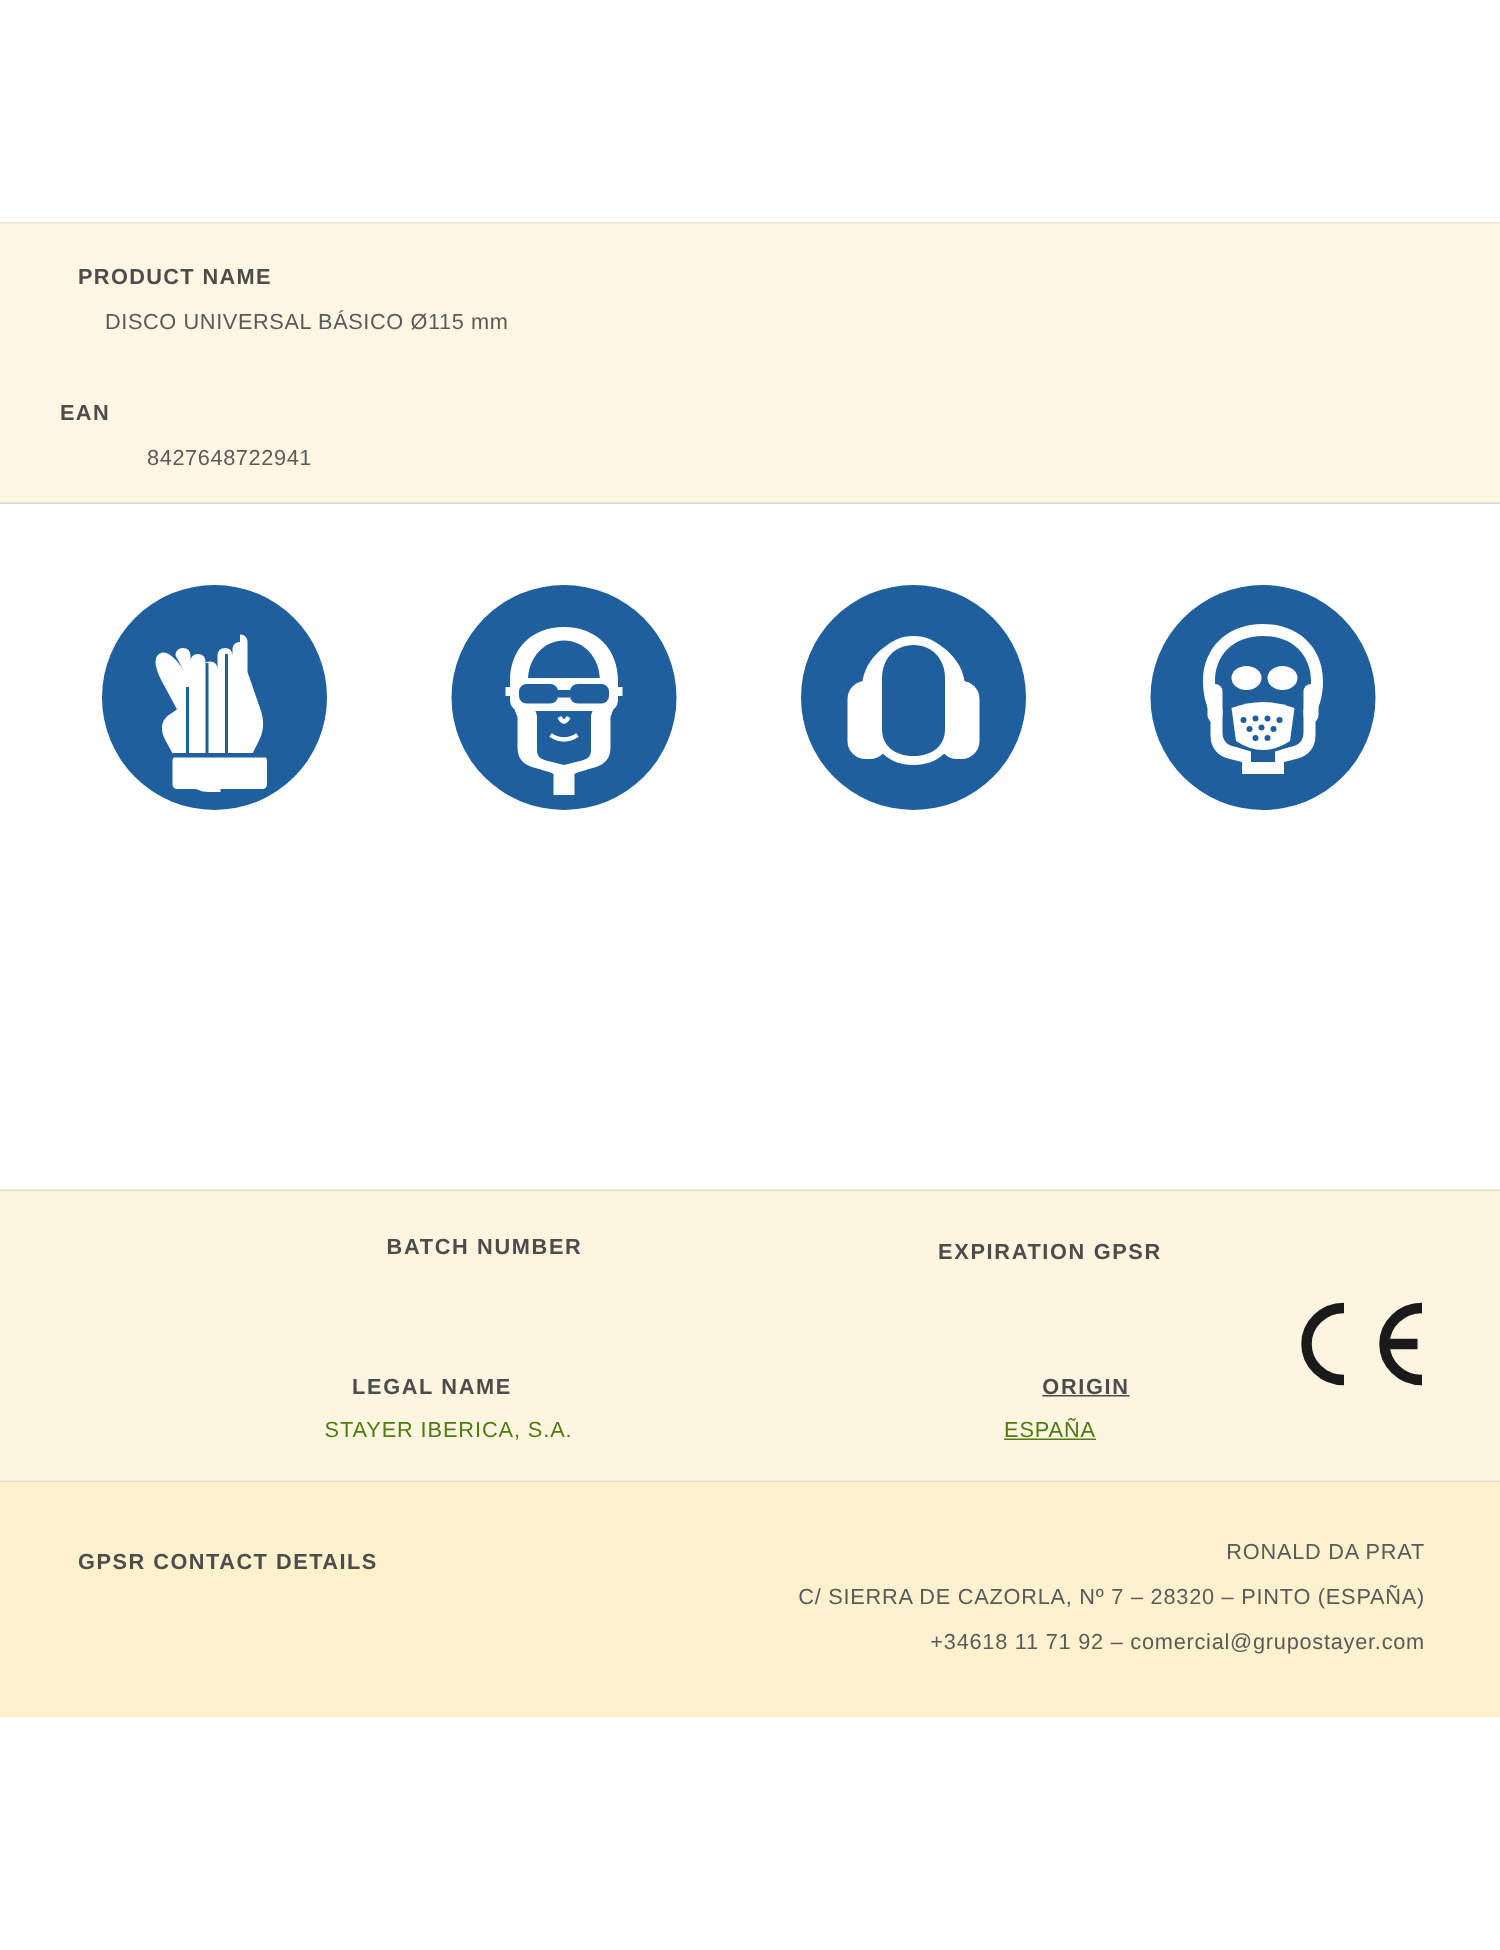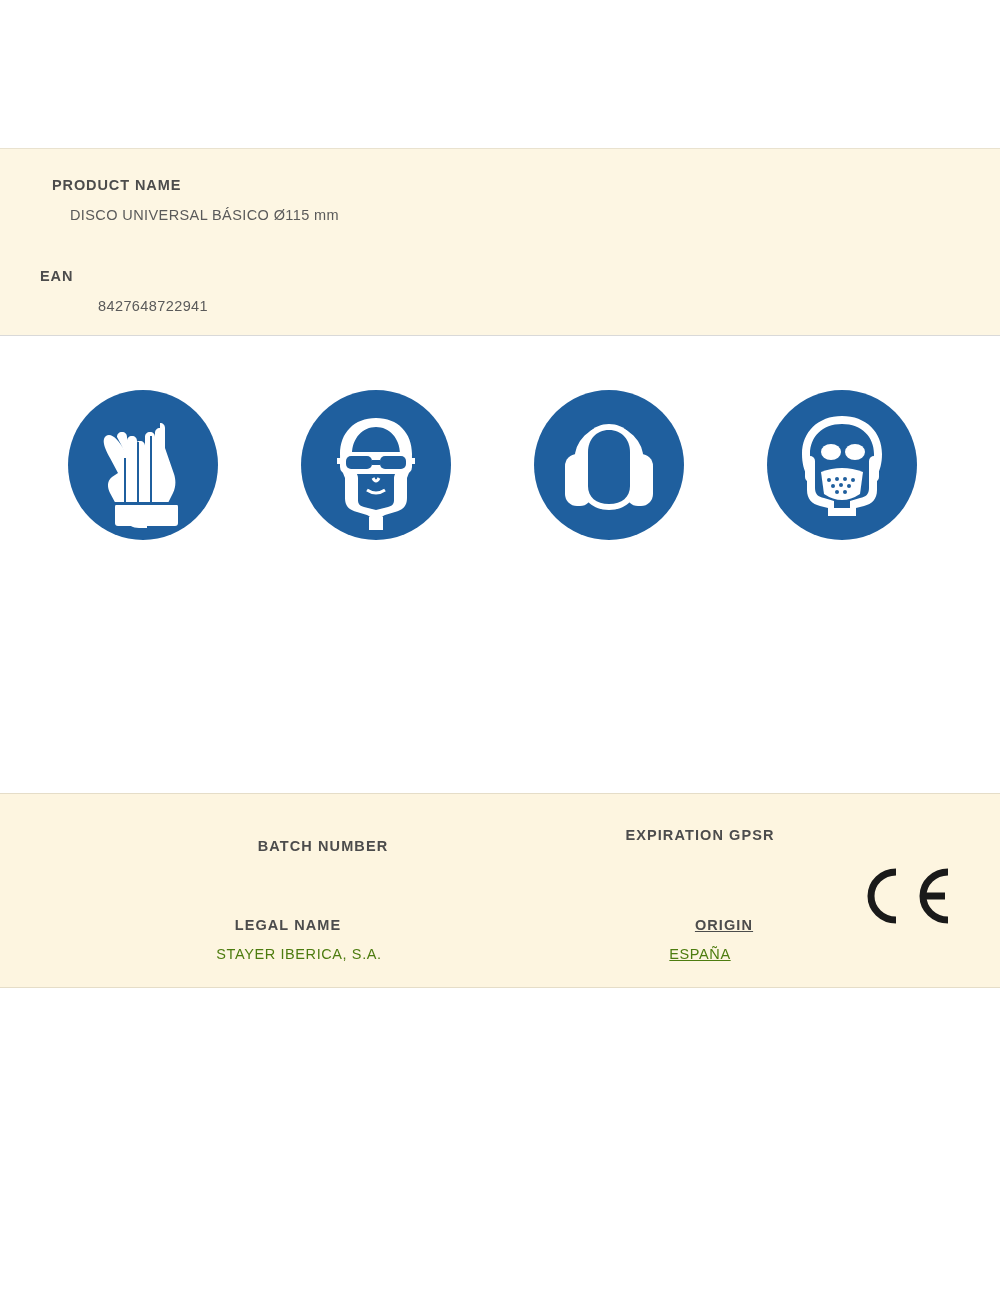--- a/index.html
+++ b/index.html
@@ -116,21 +116,21 @@
     transform: translateX(-50%);
   }
   .col-val {
     position: absolute;
     font-size: 14.5px;
     letter-spacing: 0.6px;
     color: #4d7c0f;
     text-align: center;
     transform: translateX(-50%);
   }
-  .batch-head  { left: 299px; top: 44px; padding-left: 48px; }
+  .batch-head  { left: 299px; top: 30px; padding-left: 48px; }
   .expiry-head { left: 700px; top: 33px; }
   .legal-head  { left: 288px; top: 123px; }
   .origin-head { left: 724px; top: 123px; text-decoration: underline; }
   .legal-val   { left: 299px; top: 152px; }
   .origin-val  { left: 700px; top: 152px; text-decoration: underline; }
   .batch-val   { left: 299px; top: 62px; }
   .expiry-val  { left: 700px; top: 62px; }
 
   .ce-mark {
     position: absolute;
@@ -300,14 +300,22 @@
       <svg viewBox="0 0 104 68" xmlns="http://www.w3.org/2000/svg">
         <g fill="none" stroke="#1a1a1a" stroke-width="7">
           <path d="M44 10 a25 24 0 1 0 0 48"></path>
           <path d="M96 10 a25 24 0 1 0 0 48"></path>
           <path d="M71 34 h22"></path>
         </g>
       </svg>
     </div>
   </div>
 
+  <div class="band-contact">
+    <div class="gpsr-label">GPSR CONTACT DETAILS</div>
+    <div class="contact-lines">
+      <div>RONALD DA PRAT</div>
+      <div>C/ SIERRA DE CAZORLA, Nº 7 – 28320 – PINTO (ESPAÑA)</div>
+      <div>+34618 11 71 92 – comercial@grupostayer.com</div>
+    </div>
+  </div>
 
 </div>
 
 </body></html>

